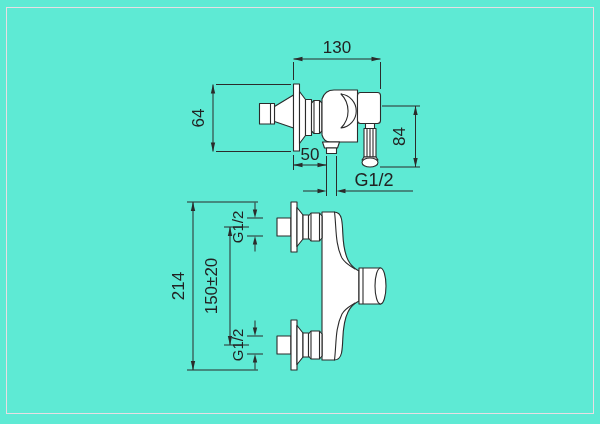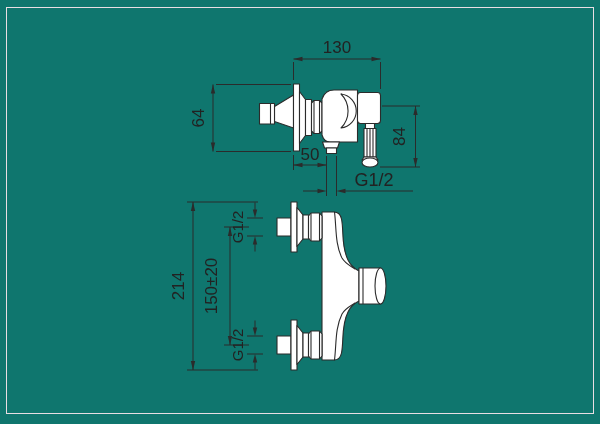--- a/index.html
+++ b/index.html
@@ -1,16 +1,16 @@
 <!DOCTYPE html>
 <html><head>
 <meta charset="utf-8">
 <style>
   html,body{margin:0;padding:0;background:#fff;}
-  .stage{position:relative;width:600px;height:424px;background:#0f766e;overflow:hidden;}
+  .stage{position:relative;width:600px;height:424px;background:#5eead4;overflow:hidden;}
   svg{position:absolute;left:0;top:0;}
   .ln{fill:#ffffff;stroke:#2b2b2b;stroke-width:1.1;stroke-linejoin:round;}
   .lo{fill:none;stroke:#2b2b2b;stroke-width:1.1;stroke-linejoin:round;stroke-linecap:round;}
   .dim{fill:none;stroke:#2b2b2b;stroke-width:1;}
   .ah{fill:#2b2b2b;stroke:none;}
   text{fill:#222222;font-family:"Liberation Sans",sans-serif;}
   .t17{font-size:17px;}
   .t18{font-size:18px;}
   .t15{font-size:15px;}
   .frame{fill:none;stroke:#e8dee3;stroke-width:1;}

